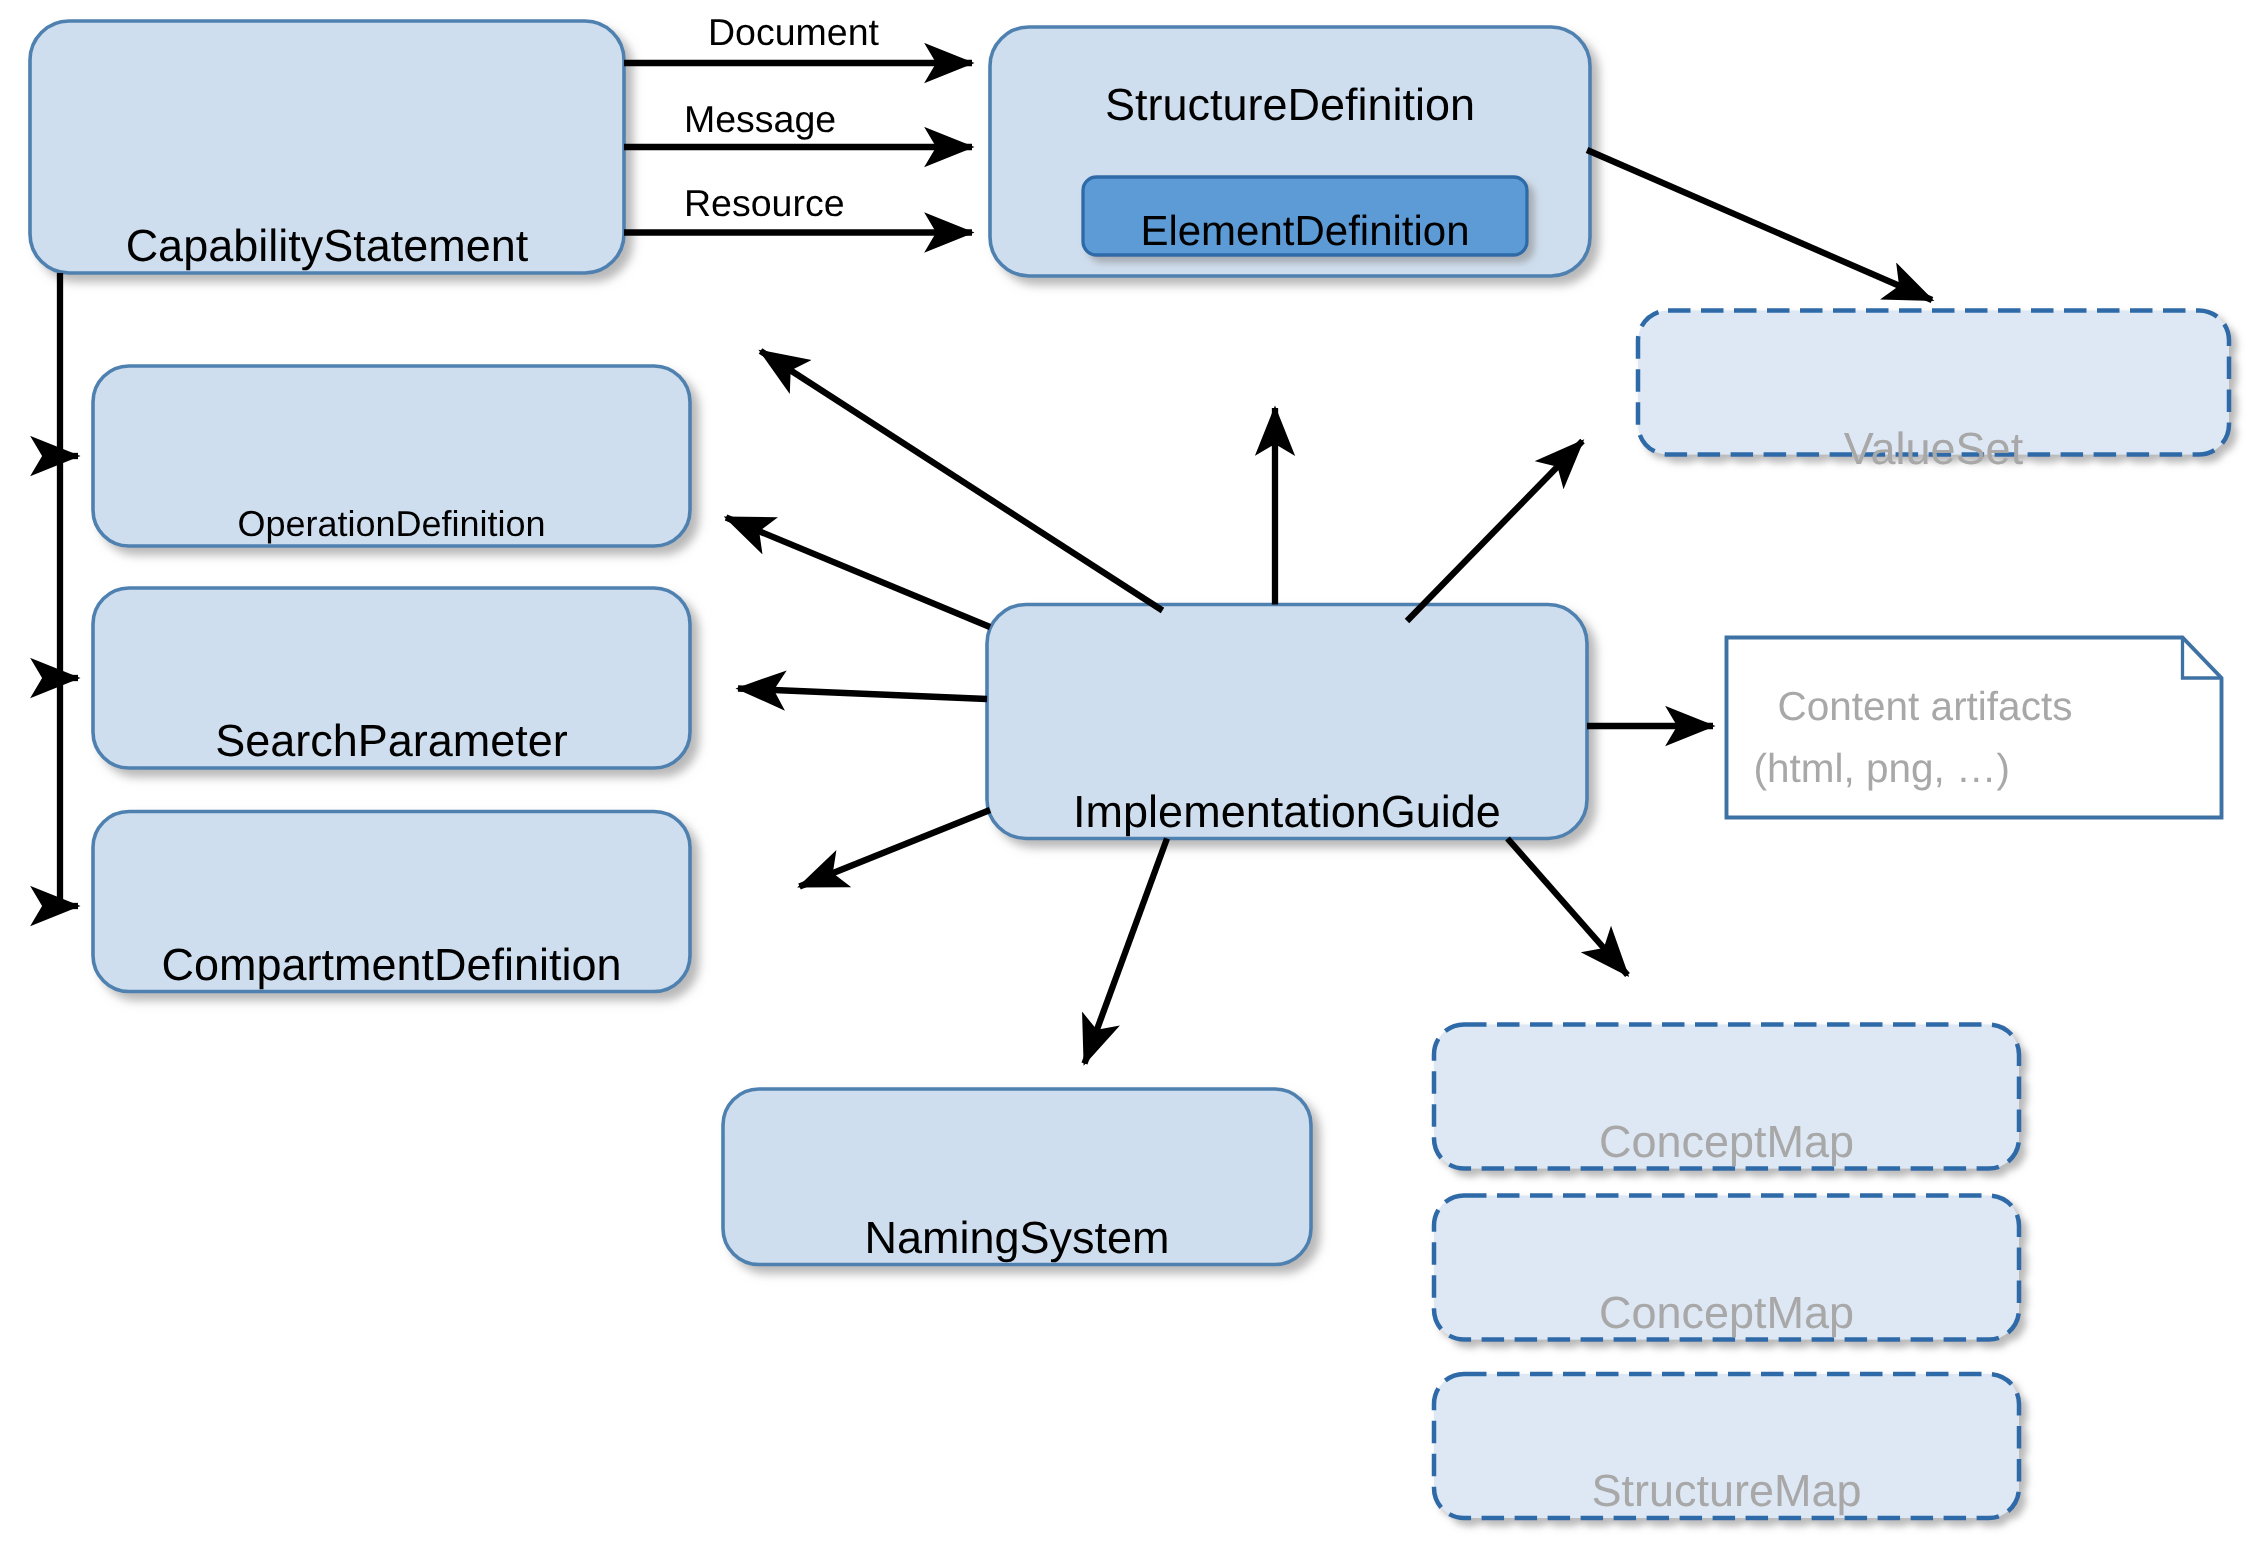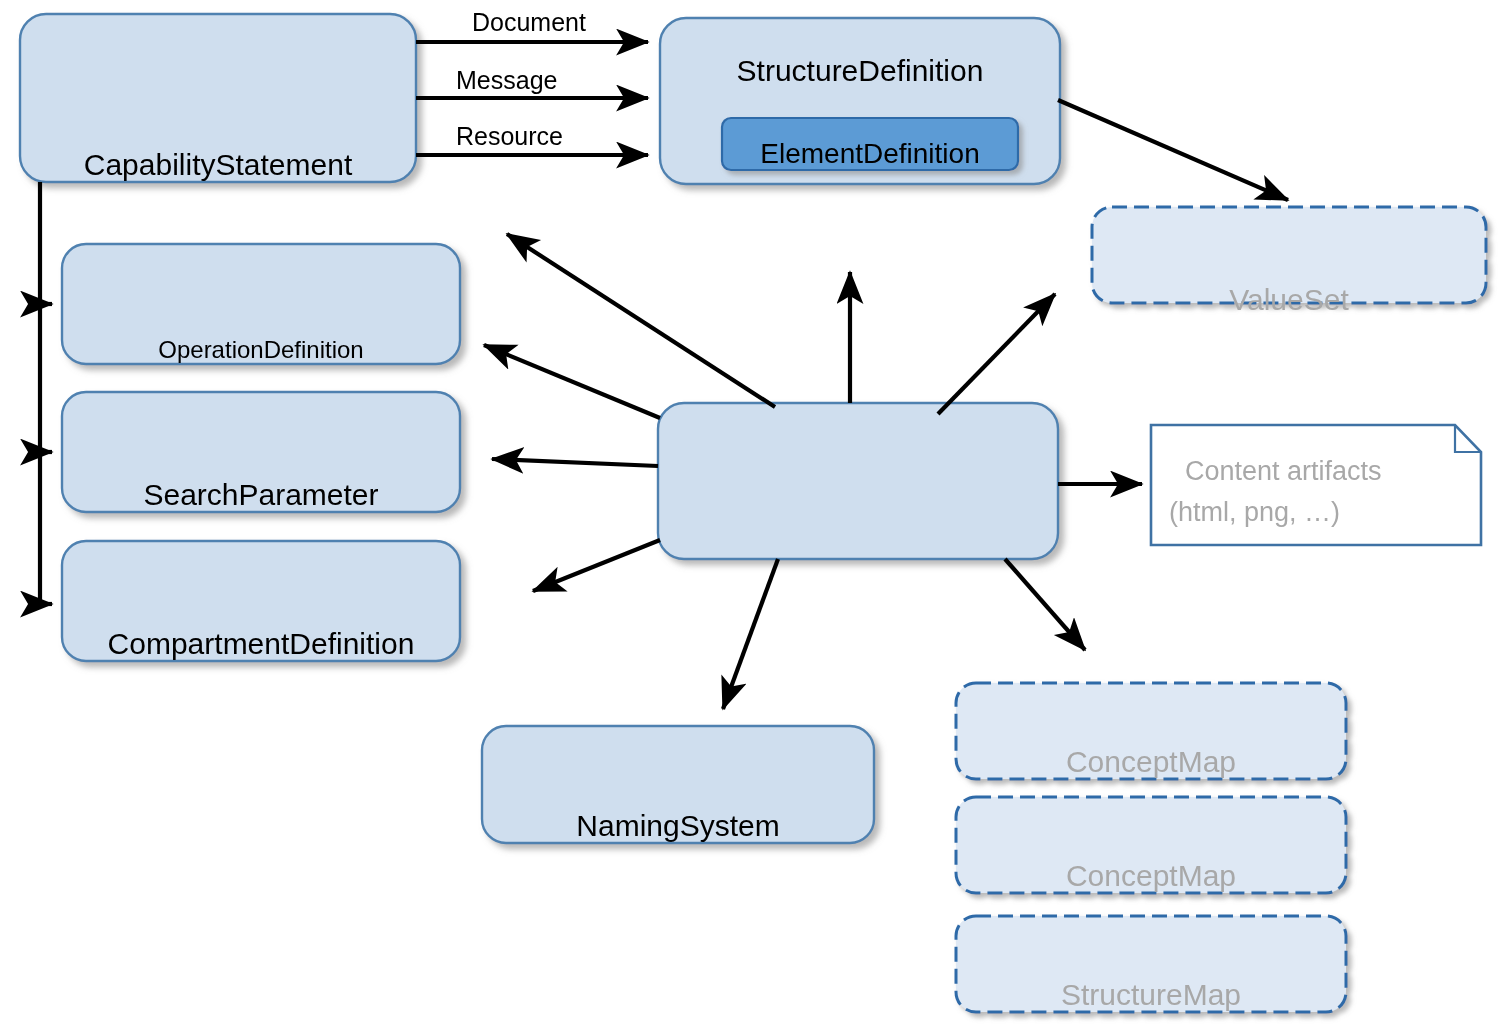--- a/index.html
+++ b/index.html
@@ -121,20 +121,23 @@
   </div>
 
   <div class="node-label lbl-dark" style="left:62px;top:392px;width:398px;height:120px;font-size:30px;">
     <span>SearchParameter</span>
   </div>
 
   <div class="node-label lbl-dark" style="left:62px;top:541px;width:398px;height:120px;font-size:30px;">
     <span>CompartmentDefinition</span>
   </div>
 
+  <div class="node-label lbl-dark" style="left:658px;top:403px;width:400px;height:156px;font-size:30px;">
+    <span>ImplementationGuide</span>
+  </div>
 
   <div class="node-label lbl-dark" style="left:482px;top:726px;width:392px;height:117px;font-size:30px;">
     <span>NamingSystem</span>
   </div>
 
   <div class="node-label lbl-gray" style="left:956px;top:683px;width:390px;height:96px;font-size:30px;">
     <span>ConceptMap</span>
   </div>
 
   <div class="node-label lbl-gray" style="left:956px;top:797px;width:390px;height:96px;font-size:30px;">

